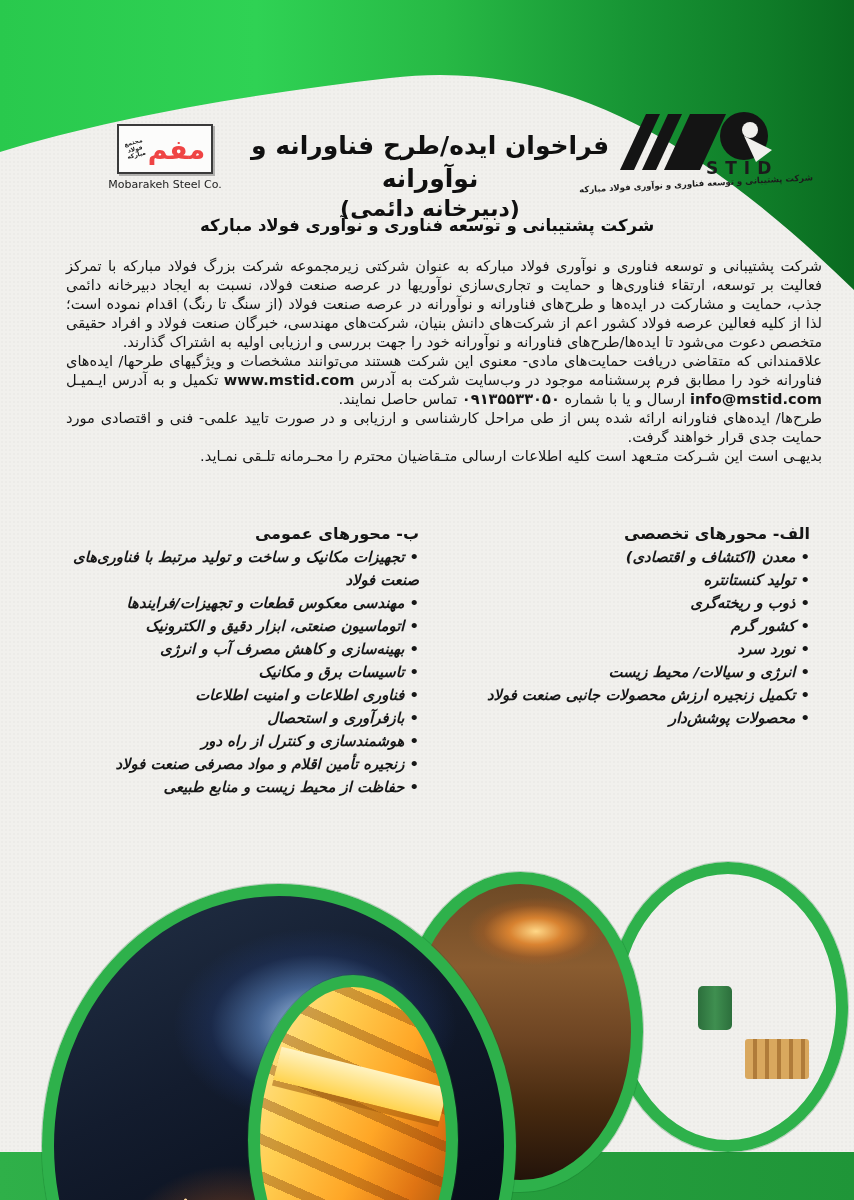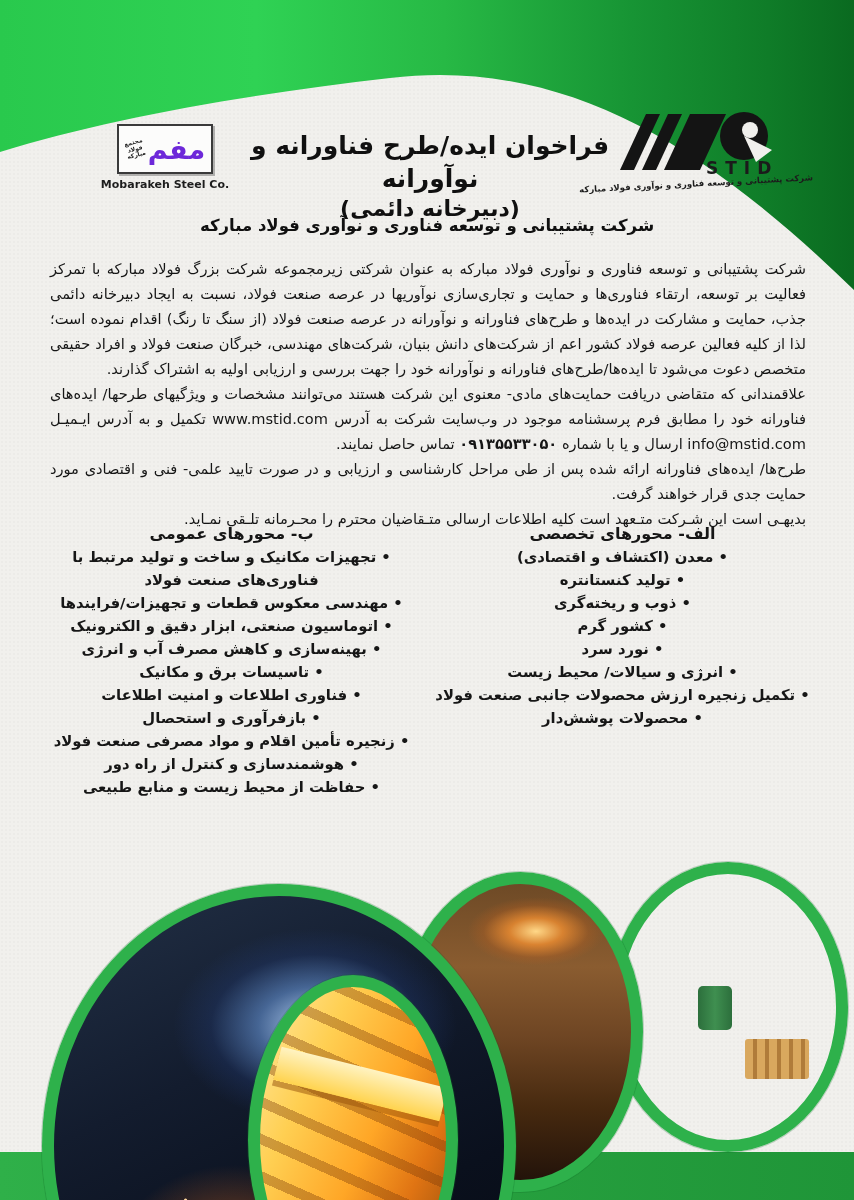--- a/index.html
+++ b/index.html
@@ -11,44 +11,44 @@
     font-family:"DejaVu Sans", sans-serif;
     color:#161616; direction:rtl;
   }
   
   .arch{position:absolute; left:0; top:0; width:854px; height:300px; z-index:1;}
   
   .msc-logo{position:absolute; left:98px; top:124px; width:134px; z-index:3; text-align:center; direction:ltr;}
   .msc-box{width:92px; height:46px; margin:0 auto; background:#fcfcfb; border:2px solid #3a3a3a;
     box-shadow:2px 2px 0 rgba(60,60,60,.35); display:flex; align-items:center; justify-content:center; gap:3px;}
   .msc-side{font-size:6px; line-height:6.5px; color:#222; width:20px; transform:rotate(-14deg); font-weight:bold;}
-  .msc-mono{font-size:27px; font-weight:bold; color:#6d28d9; letter-spacing:-2px; line-height:1;}
-  .msc-cap{font-size:11px; color:#1d1d1d; margin-top:4px; letter-spacing:0;font-weight:bold;}
+  .msc-mono{font-size:27px; font-weight:bold; color:#ef4444; letter-spacing:-2px; line-height:1;}
+  .msc-cap{font-size:11px; color:#1d1d1d; margin-top:4px; letter-spacing:0;}
   .mstid-logo{position:absolute; left:598px; top:106px; width:215px; z-index:3; direction:ltr; text-align:center;}
   .mstid-logo svg{display:block; margin:0 auto;}
   .mstid-tagline{font-size:8.5px; font-weight:bold; color:#1c1c1c; transform:rotate(-3deg);
     margin-top:-2px; white-space:nowrap; direction:rtl;}
   
   .title-block{position:absolute; left:212px; top:130px; width:436px; z-index:3; text-align:center;}
   .title-l1{font-size:25px; font-weight:bold; line-height:1.3; color:#101010;}
   .title-l2{font-size:22px; font-weight:bold; line-height:1.25; color:#101010;}
   .subtitle{position:absolute; left:177px; top:216px; width:500px; z-index:3; text-align:center;
     font-size:16.5px; font-weight:bold; color:#101010;}
   
-  .body-text{position:absolute; left:50px; top:256px; width:756px; z-index:3;
-    font-size:14.6px; line-height:25px; text-align:justify; color:#151515;}
+  .body-text{position:absolute; left:66px; top:256px; width:756px; z-index:3;
+    font-size:14.6px; line-height:19px; text-align:justify; color:#151515;}
   .body-text p{margin:0;}
-  .ltr-bold{direction:ltr; unicode-bidi:embed; font-weight:normal;}
+  .ltr-bold{direction:ltr; unicode-bidi:embed; font-weight:bold;}
   .ph-bold{font-weight:bold;}
   
   .columns{position:absolute; left:44px; top:524px; width:766px; z-index:3; display:flex; gap:16px;}
   .col{flex:1;}
-  .col-head{text-align:center; font-size:16px; font-weight:bold; margin-bottom:2px;}
+  .col-head{text-align:right; font-size:16px; font-weight:bold; margin-bottom:2px;}
   .col-intro{font-size:14.8px; line-height:23px; text-align:justify; margin:0;}
-  ul.blist{list-style:none; margin:0; padding:0; font-size:14.8px; font-weight:bold; line-height:23px; text-align:center;}
+  ul.blist{list-style:none; margin:0; padding:0; font-size:14.8px; font-weight:bold; line-height:23px; text-align:right;font-style:italic;}
   ul.blist .blt{font-weight:bold;}
   
   .band{position:absolute; left:0; top:1152px; width:854px; height:48px; z-index:1;
     background:linear-gradient(90deg,#2fb049 0%,#28a340 45%,#1f9538 100%);}
   .ellipse{position:absolute; border-radius:50%; border:12px solid #2eb14b; overflow:hidden;
     box-shadow:0 0 0 1px rgba(16,105,40,.25);}
   .el-weld{left:42px; top:884px; width:450px; height:500px; z-index:4;
     background:
       radial-gradient(closest-side at 58% 26%, rgba(190,220,255,.95), rgba(110,160,230,.55) 30%, rgba(40,70,140,.25) 55%, transparent 75%),
       radial-gradient(closest-side at 40% 72%, rgba(255,170,70,.45), rgba(255,120,30,.2) 40%, transparent 65%),
@@ -147,22 +147,22 @@
     <div class="col">
       <div class="col-head">ب- محورهای عمومی</div>
       <ul class="blist">
           <li><span class="blt">• </span><span>تجهیزات مکانیک و ساخت و تولید مرتبط با فناوری‌های صنعت فولاد</span></li>
           <li><span class="blt">• </span><span>مهندسی معکوس قطعات و تجهیزات/فرایندها</span></li>
           <li><span class="blt">• </span><span>اتوماسیون صنعتی، ابزار دقیق و الکترونیک</span></li>
           <li><span class="blt">• </span><span>بهینه‌سازی و کاهش مصرف آب و انرژی</span></li>
           <li><span class="blt">• </span><span>تاسیسات برق و مکانیک</span></li>
           <li><span class="blt">• </span><span>فناوری اطلاعات و امنیت اطلاعات</span></li>
           <li><span class="blt">• </span><span>بازفرآوری و استحصال</span></li>
+          <li><span class="blt">• </span><span>هوشمندسازی و کنترل از راه دور</span></li>
           <li><span class="blt">• </span><span>زنجیره تأمین اقلام و مواد مصرفی صنعت فولاد</span></li>
-          <li><span class="blt">• </span><span>هوشمندسازی و کنترل از راه دور</span></li>
           <li><span class="blt">• </span><span>حفاظت از محیط زیست و منابع طبیعی</span></li>
         </ul>
     </div>
   </div>
 
   <div class="band"></div>
 
   <div class="ellipse el-aerial">
     <div class="tank"></div>
     <div class="chimneys"></div>

